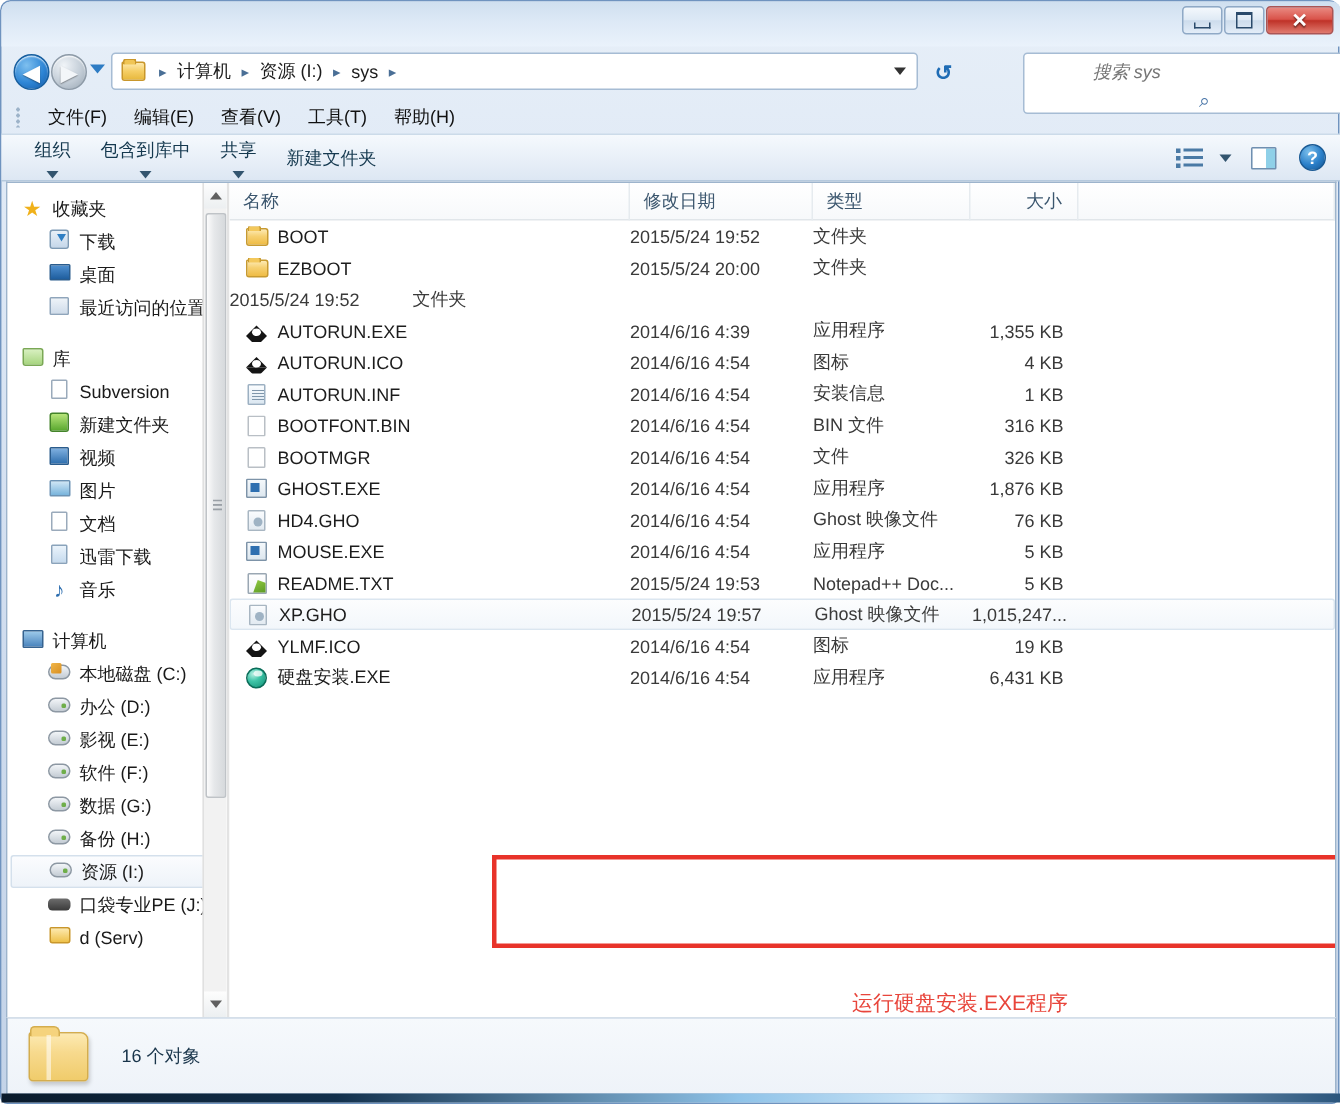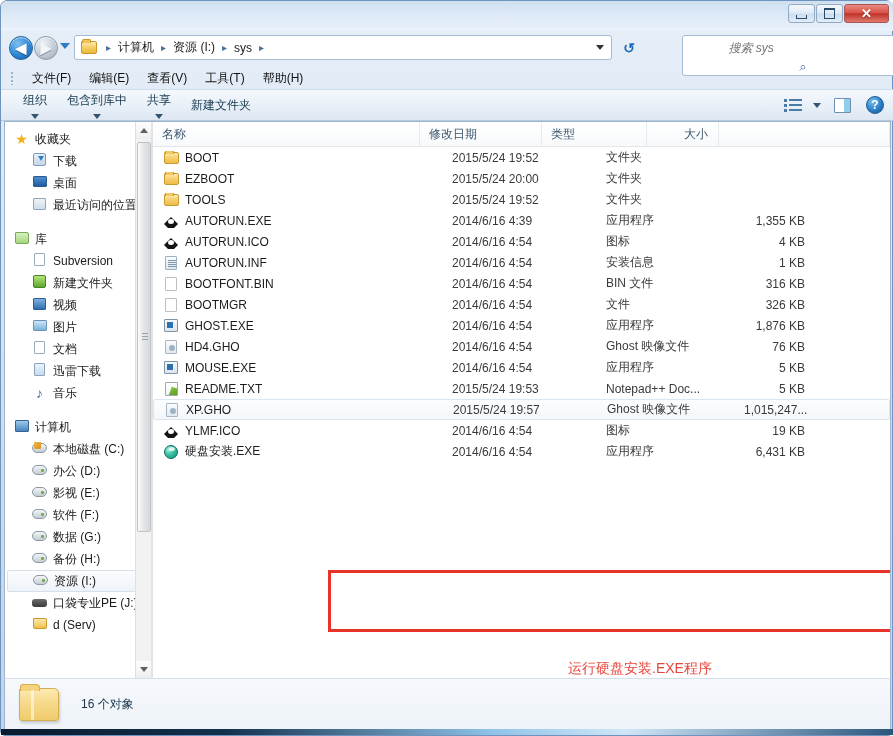--- a/index.html
+++ b/index.html
@@ -322,21 +322,20 @@
   .col-name { width: 267px; }
   .col-date { width: 122px; }
   .col-type { width: 105px; }
   .col-size { width: 72px; justify-content: flex-end; padding-right: 10px; padding-left: 0; }
   .col-rest { flex: 1; }
 
   .frow {
     height: 21px; display: flex; align-items: center;
     font-size: 12px; color: #1c1c1c;
     white-space: nowrap;
-    gap: 32px;
   }
   .frow.hovered {
     background: linear-gradient(180deg,#fcfdfe,#f3f7fb);
     border: 1px solid #dbe6f0;
     border-radius: 2px;
   }
   .fc-name { width: 267px; display: flex; align-items: center; padding-left: 9px; overflow: hidden; }
   .fc-date { width: 122px; color: #3a3a3a; }
   .fc-type { width: 105px; color: #3a3a3a; }
   .fc-size { width: 72px; text-align: right; color: #3a3a3a; padding-right: 10px; }
@@ -640,26 +639,20 @@
               <span class="fi">
                 <i class="f-folder"></i>
               </span>
               <span>EZBOOT</span>
             </div>
             <div class="fc-date">2015/5/24 20:00</div>
             <div class="fc-type">文件夹</div>
             <div class="fc-size"></div>
           </div>
           <div class="frow">
-            <div class="fc-name">
-              <span class="fi">
-                <i class="f-folder"></i>
-              </span>
-              <span>TOOLS</span>
-            </div>
             <div class="fc-date">2015/5/24 19:52</div>
             <div class="fc-type">文件夹</div>
             <div class="fc-size"></div>
           </div>
           <div class="frow">
             <div class="fc-name">
               <span class="fi">
                 <i class="f-diamond"></i>
               </span>
               <span>AUTORUN.EXE</span>

